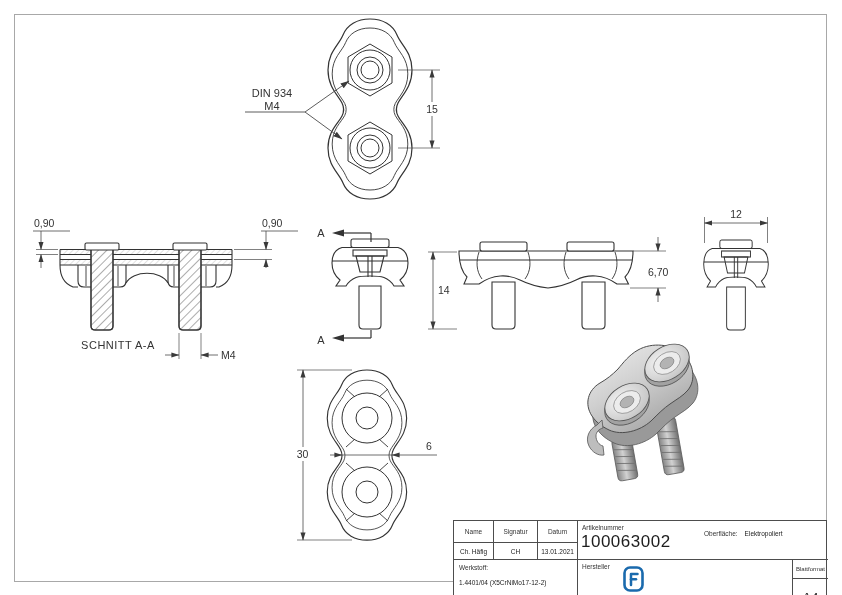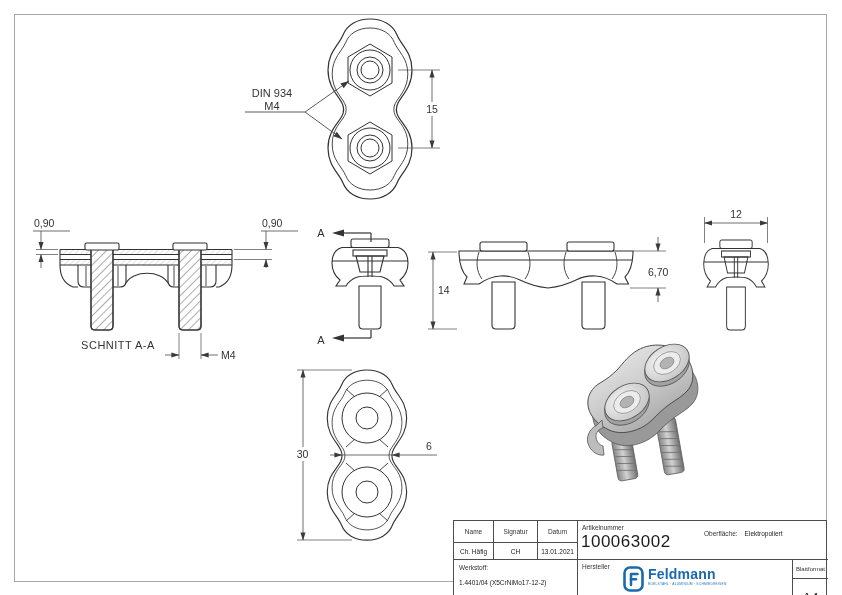--- a/index.html
+++ b/index.html
@@ -289,24 +289,20 @@
     </div>
 
     <div class="cell c-hersteller br bb">
       <span class="lab hs-lab">Hersteller</span>
       <div class="logo">
         <svg width="21" height="26" viewBox="0 0 21 26">
           <rect x="1.5" y="1.5" width="18" height="23" rx="5.5" fill="none" stroke="#1a6aad" stroke-width="2.6"></rect>
           <path d="M8,19 V8 H14.5" fill="none" stroke="#1a6aad" stroke-width="2.5" stroke-linecap="round" stroke-linejoin="round"></path>
           <path d="M8,13.2 H13" fill="none" stroke="#1a6aad" stroke-width="2.5" stroke-linecap="round"></path>
         </svg>
-        <div class="logo-right">
-          <span class="logo-word">Feldmann</span>
-          <span class="logo-tag">EDELSTAHL · ALUMINIUM · SCHMIEDEEISEN</span>
-        </div>
       </div>
     </div>
 
     <div class="cell c-bf-label bb ctr lab">Blattformat</div>
     <div class="cell c-bf-value bb ctr">A4</div>
 
     <div class="cell c-gewicht br val">Gewicht 0.010 kg</div>
     <div class="cell c-massstab br">
       <span class="val">Masstab: 2:1</span>
       <span class="val">Version: 1</span>

